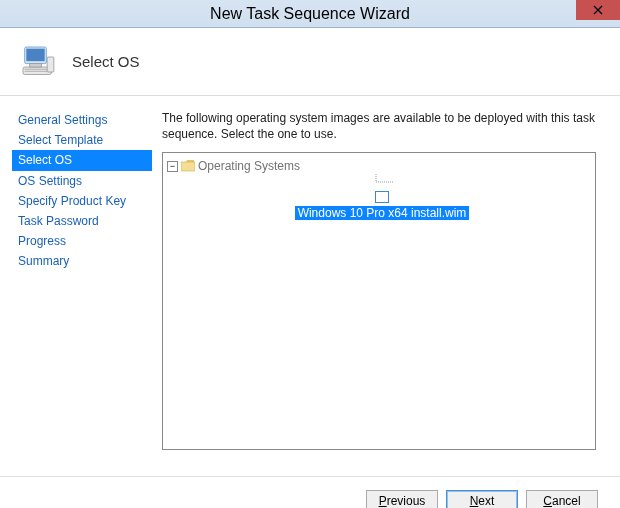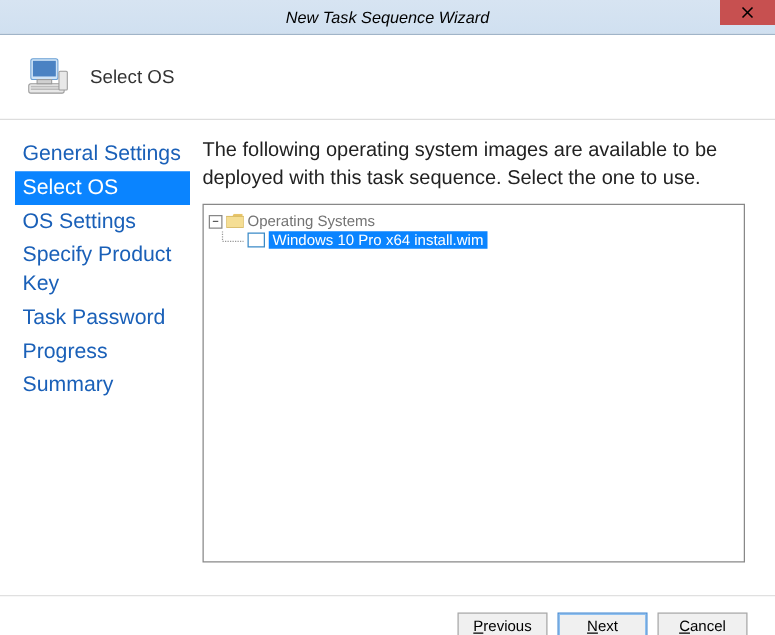--- a/index.html
+++ b/index.html
@@ -7,21 +7,21 @@
 
     .titlebar {
       height: 28px;
       background: linear-gradient(to bottom, #d7e4f2, #d0e0f0);
       display: flex;
       align-items: center;
       justify-content: center;
       position: relative;
       border-bottom: 1px solid #a0b4c8;
     }
-    .titlebar-text { color: #000; font-size: 13px; font-style: italic; }
+    .titlebar-text { color: #000; font-size: 16px; }
     .close-btn {
       position: absolute;
       right: 0; top: 0;
       width: 44px; height: 20px;
       background: #c75050;
       display: flex; align-items: center; justify-content: center;
       cursor: pointer;
     }
     .close-btn svg { width: 10px; height: 10px; }
 
@@ -43,39 +43,39 @@
 
     .sidebar {
       width: 152px;
       padding: 14px 0 0 12px;
     }
     .sidebar-item {
       padding: 2px 4px 2px 6px;
       color: #1a60b8;
       cursor: pointer;
       line-height: 1.35;
-      font-size: 17px;
+      font-size: 12px;
     }
     .sidebar-item.selected {
       background: #0a84ff;
       color: #fff;
       width: 140px;
     }
 
     .main {
       flex: 1;
       padding: 14px 24px 10px 10px;
       display: flex;
       flex-direction: column;
     }
     .desc {
       color: #222;
       line-height: 1.35;
       margin-bottom: 10px;
-      font-size: 16px;
+      font-size: 12px;
     }
 
     .tree-box {
       flex: 1;
       border: 1px solid #888;
       background: #fff;
       padding: 6px 4px;
       overflow: auto;
     }
     .tree-root { display: flex; align-items: center; gap: 3px; }
@@ -87,20 +87,21 @@
       cursor: pointer;
       background: #fff;
     }
     .folder-icon { width: 14px; height: 12px; flex-shrink: 0; }
     .tree-root-label { color: #737373; }
 
     .tree-child {
       display: flex; align-items: center; gap: 3px;
       margin-left: 6px;
       margin-top: 1px;
+      flex-direction: column;
     }
     .connector { width: 22px; height: 14px; flex-shrink: 0; }
     .connector line { stroke: #999; stroke-width: 1; stroke-dasharray: 1 1; }
     .item-icon { width: 14px; height: 12px; flex-shrink: 0; border: 1px solid #3a8ac7; background: #fff; }
     .tree-child-label {
       background: #0a84ff;
       color: #fff;
       padding: 0 3px;
     }
 
@@ -151,20 +152,21 @@
     <rect x="14" y="26" width="14" height="4" fill="#d0d0d0" stroke="#999"></rect>
     <rect x="35" y="18" width="8" height="18" rx="1" fill="#e8e8e8" stroke="#999"></rect>
   </svg>
   <div class="header-title">Select OS</div>
 </div>
 
 <div class="content">
 
   <div class="sidebar">
     <div class="sidebar-item">General Settings</div>
+    <div class="sidebar-item">Select Template</div>
     <div class="sidebar-item selected">Select OS</div>
     <div class="sidebar-item">OS Settings</div>
     <div class="sidebar-item">Specify Product Key</div>
     <div class="sidebar-item">Task Password</div>
     <div class="sidebar-item">Progress</div>
     <div class="sidebar-item">Summary</div>
   </div>
 
   <div class="main">
     <div class="desc">The following operating system images are available to be deployed with this task sequence.  Select the one to use.</div>

